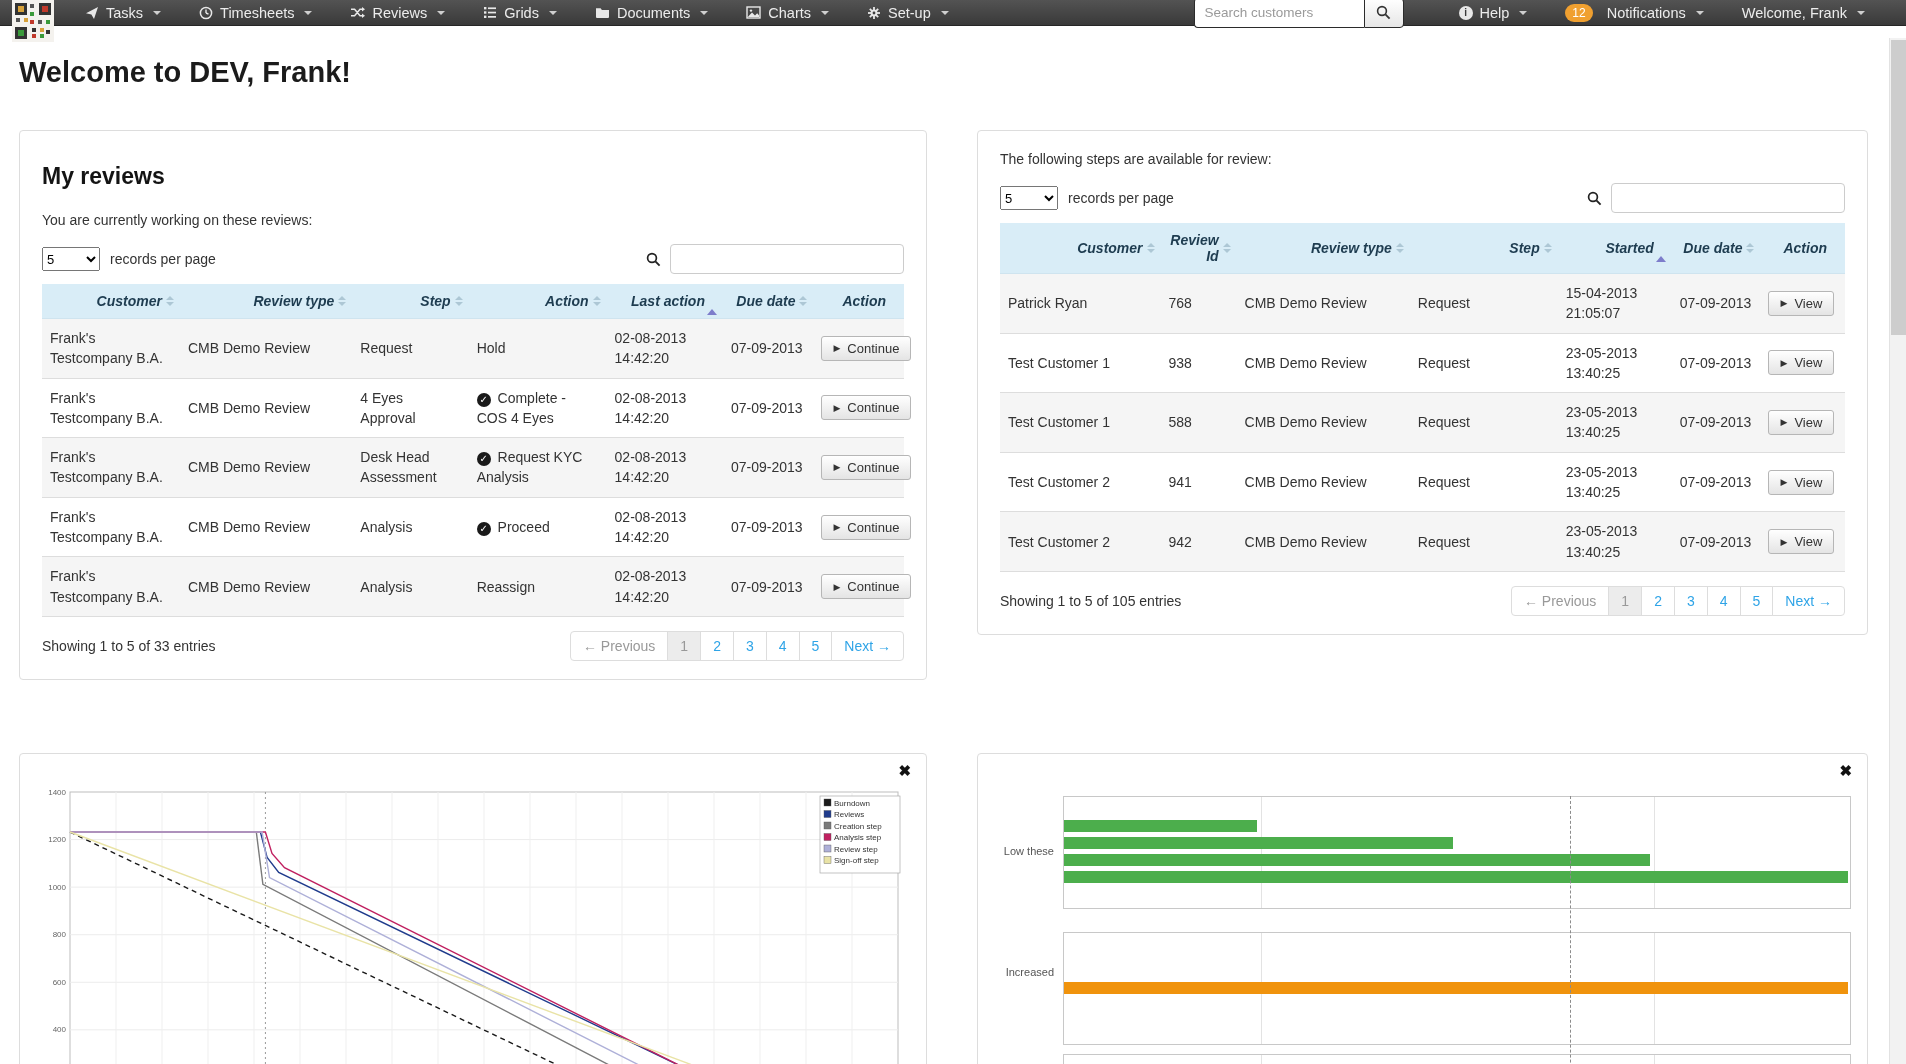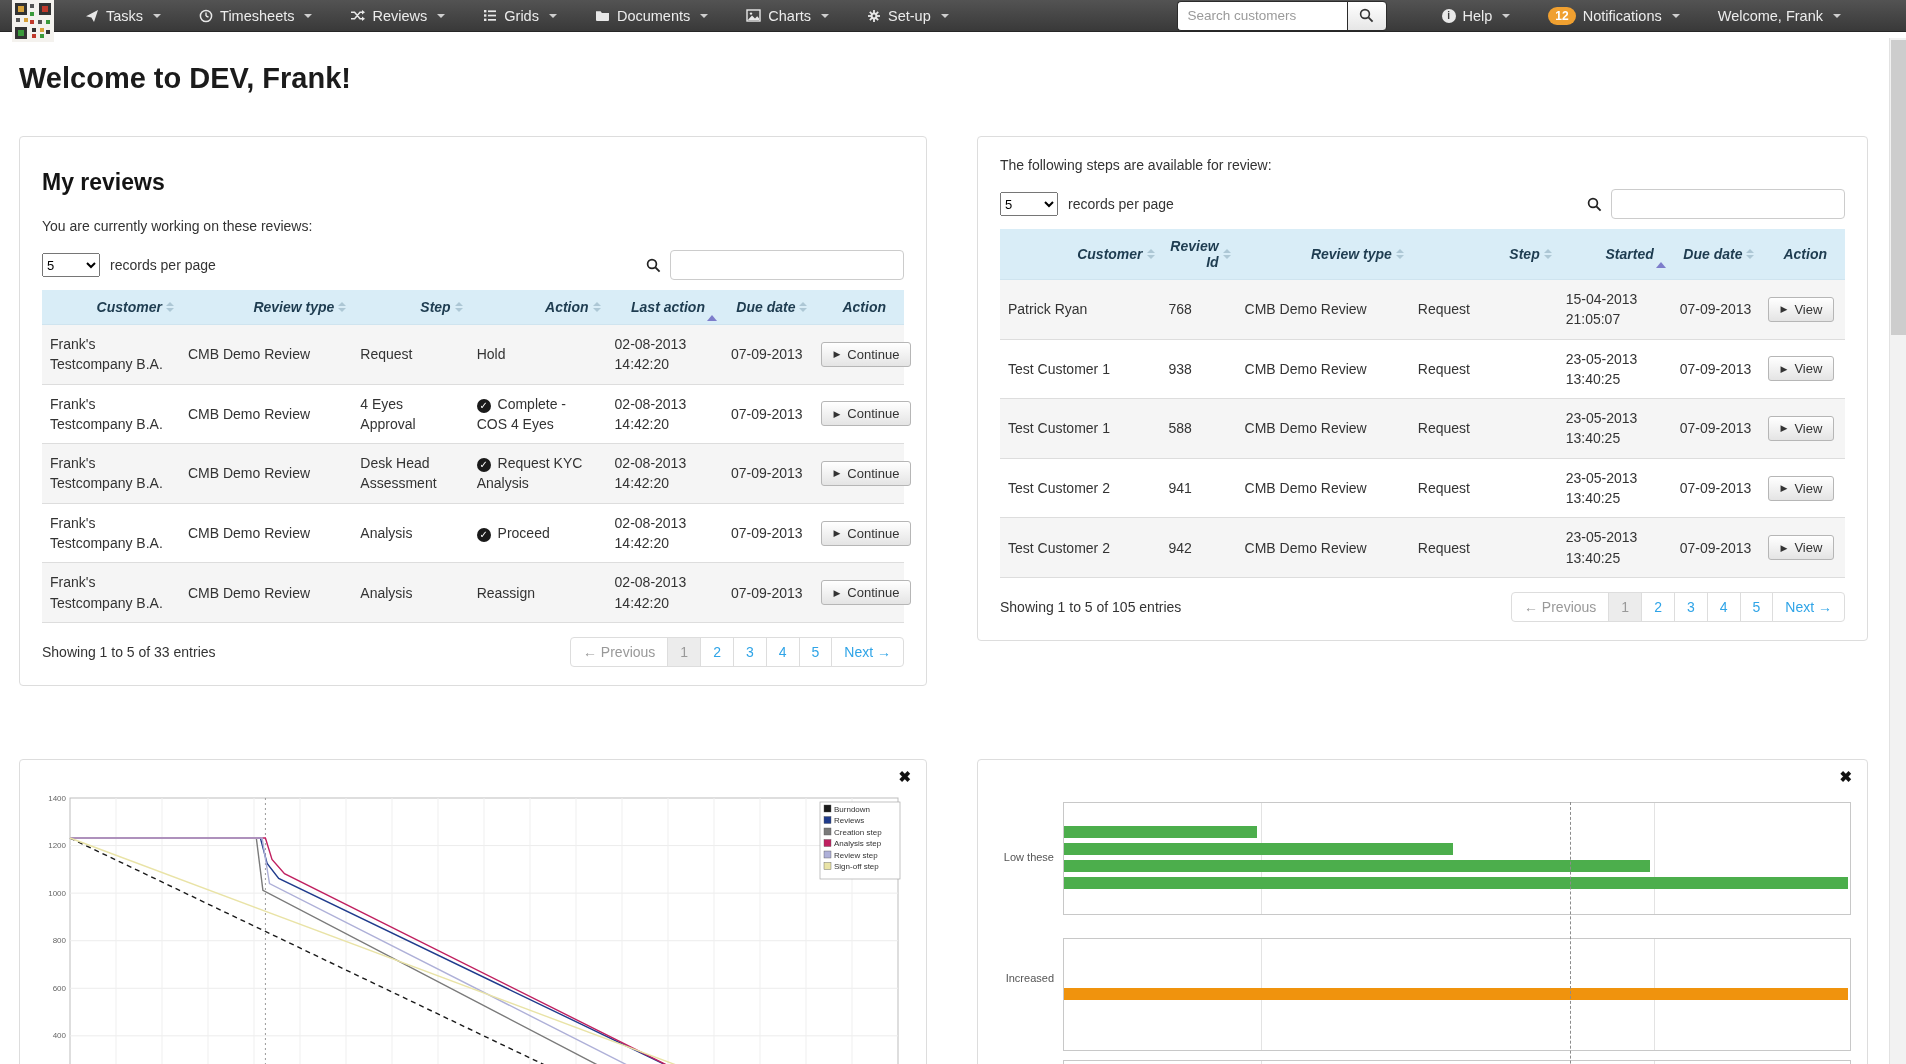--- a/index.html
+++ b/index.html
@@ -4,40 +4,40 @@
 <style>
 * { box-sizing: border-box; }
 html,body { margin:0; padding:0; }
 body {
   width:1906px; height:1064px; overflow:hidden; position:relative;
   font-family:"Liberation Sans", sans-serif; background:#fff; color:#333;
 }
 
 
 .navbar{
-  position:relative; height:32px; z-index:10;
+  position:relative; height:26px; z-index:10;
   background:linear-gradient(#535353,#393939);
   border-bottom:1px solid #262626;
   display:flex; padding-left:10px;
 }
 .brand{ width:42px; height:42px; margin:0 12px 0 2px; align-self:flex-start; margin-top:0; cursor:pointer; }
 .nav-item{ display:flex; align-items:center; gap:7px; padding:0 19px; height:38px;
   color:#ececec; font-size:14.5px; cursor:pointer; white-space:nowrap; }
 .nav-item svg{ display:block; }
 .caret{ width:0;height:0;border-left:4px solid transparent;border-right:4px solid transparent;
   border-top:4px solid #cfcfcf; margin-left:3px; }
-.nav-right{ margin-left:auto; display:flex; align-items:center; padding-right:46px; }
+.nav-right{ margin-left:auto; display:flex; align-items:center; padding-right:22px; }
 .nav-search{ display:flex; margin-right:36px; }
 .nav-search input{ width:170px; height:30px; border:1px solid #2b2b2b; border-right:none;
   border-radius:4px 0 0 4px; padding:0 10px; font-size:13.5px; outline:none; color:#333;
   font-family:inherit; }
 .nav-search input::placeholder{ color:#9a9a9a; }
 .nav-search button{ width:40px; height:30px; border:1px solid #2b2b2b; border-radius:0 4px 4px 0;
   background:linear-gradient(#fff,#e6e6e6); cursor:pointer; display:flex; align-items:center; justify-content:center; }
-.badge{ color:#fff; font-size:12px; font-weight:bold; border-radius:10px; padding:2px 7px; margin-right:0; }
+.badge{ color:#fff; font-size:12px; font-weight:normal; border-radius:10px; padding:2px 7px; margin-right:7px; }
 .info-circle{ display:inline-block; width:14px; height:14px; border-radius:50%; background:#e8e8e8;
   color:#3a3a3a; font-weight:bold; font-size:10px; line-height:14px; text-align:center; font-style:normal;}
 
 
 .page-title{ font-size:29px; font-weight:bold; margin:30px 0 0; padding:0 19px; color:#1b1b1b; }
 .row{ display:flex; gap:50px; padding:14px 19px; align-items:flex-start; }
 .row1{ margin-top:27px; }
 .row2{ margin-top:45px; }
 .panel{ background:#fff; border:1px solid #ddd; border-radius:4px; }
 .panel.tbl{ padding:20px 22px 18px; }

